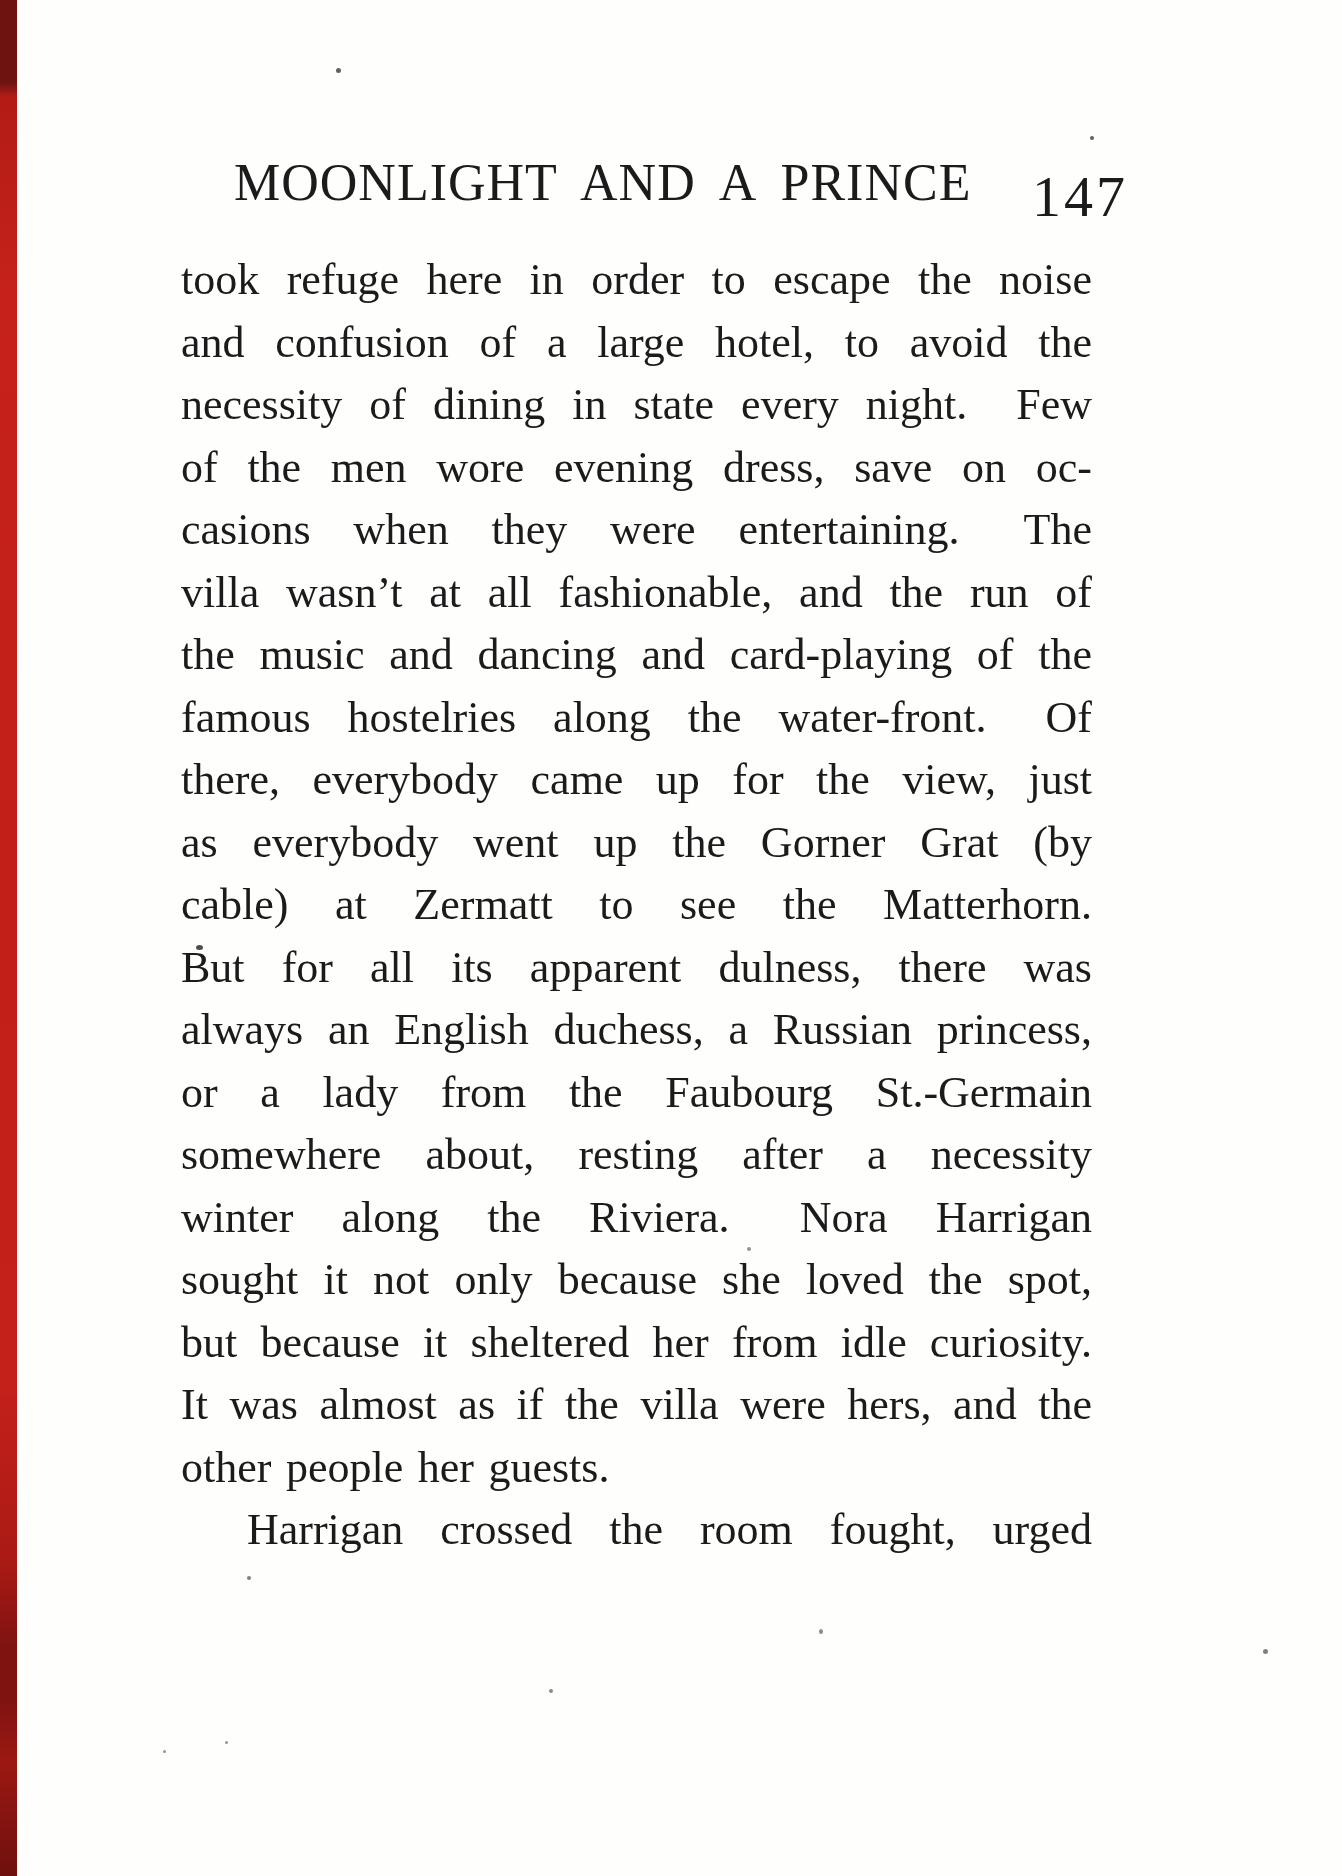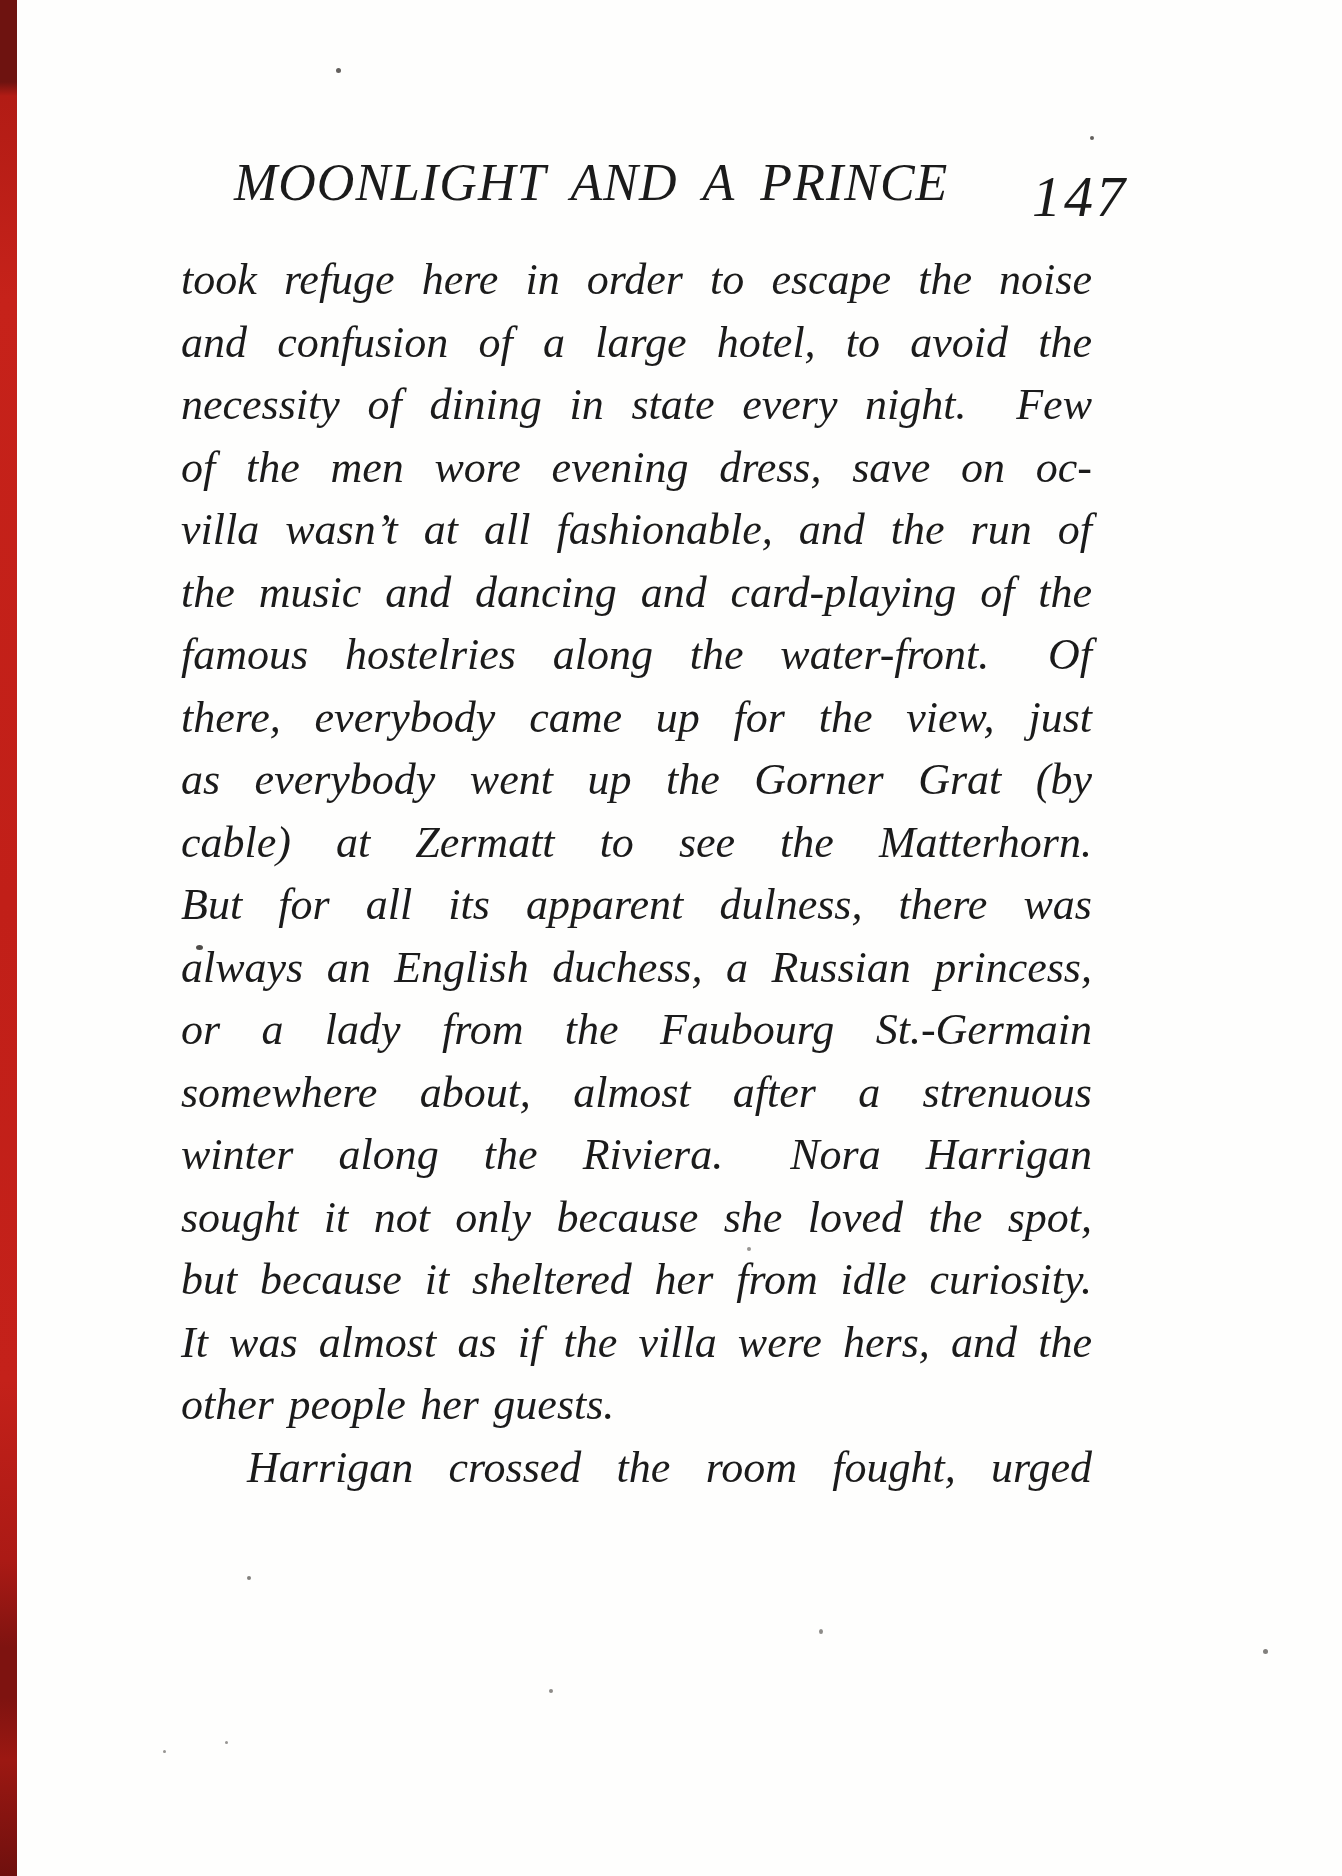--- a/index.html
+++ b/index.html
@@ -2,21 +2,21 @@
 <html><head>
 <meta charset="utf-8">
 <style>
   html,body{margin:0;padding:0;}
   body{
     width:1342px;height:1876px;position:relative;overflow:hidden;
     background:#fdfdfb;
     font-family:"Liberation Serif","DejaVu Serif",serif;
     color:#1b1b1b;
   }
-  .page{position:absolute;inset:0;background:#fefefd;font-style:italic;}
+  .page{position:absolute;inset:0;background:#fefefd;}
   
   .binding-strip{
     position:absolute;left:0;top:0;width:17px;height:1876px;
     background:linear-gradient(to bottom,
       #6e1310 0px,#6e1310 82px,
       #b21c15 96px,#c6221a 300px,
       #c11f18 900px,#c4211a 1380px,
       #ab1a15 1560px,#7e1310 1648px,
       #7e1310 1698px,#9c1812 1760px,
       #6f100e 1876px);
@@ -61,30 +61,31 @@
 
   <div class="running-header">MOONLIGHT AND A PRINCE</div>
 
   <div class="page-number">147</div>
 
   <div class="body-text">
     <div class="ln">took refuge here in order to escape the noise</div>
     <div class="ln">and confusion of a large hotel, to avoid the</div>
     <div class="ln">necessity of dining in state every night.  Few</div>
     <div class="ln">of the men wore evening dress, save on oc-</div>
+    <div class="ln">casions when they were entertaining.  The</div>
     <div class="ln">villa wasn’t at all fashionable, and the run of</div>
     <div class="ln">the music and dancing and card-playing of the</div>
     <div class="ln">famous hostelries along the water-front.  Of</div>
     <div class="ln">there, everybody came up for the view, just</div>
     <div class="ln">as everybody went up the Gorner Grat (by</div>
     <div class="ln">cable) at Zermatt to see the Matterhorn.</div>
     <div class="ln">But for all its apparent dulness, there was</div>
     <div class="ln">always an English duchess, a Russian princess,</div>
     <div class="ln">or a lady from the Faubourg St.-Germain</div>
-    <div class="ln">somewhere about, almost after a strenuous</div>
+    <div class="ln">somewhere about, resting after a necessity</div>
     <div class="ln">winter along the Riviera.  Nora Harrigan</div>
     <div class="ln">sought it not only because she loved the spot,</div>
     <div class="ln">but because it sheltered her from idle curiosity.</div>
     <div class="ln">It was almost as if the villa were hers, and the</div>
     <div class="ln flush-last">other people her guests.</div>
     <div class="ln indent">Harrigan crossed the room fought, urged</div>
   </div>
 
   <div class="speck s1"></div>
   <div class="speck s2"></div>

